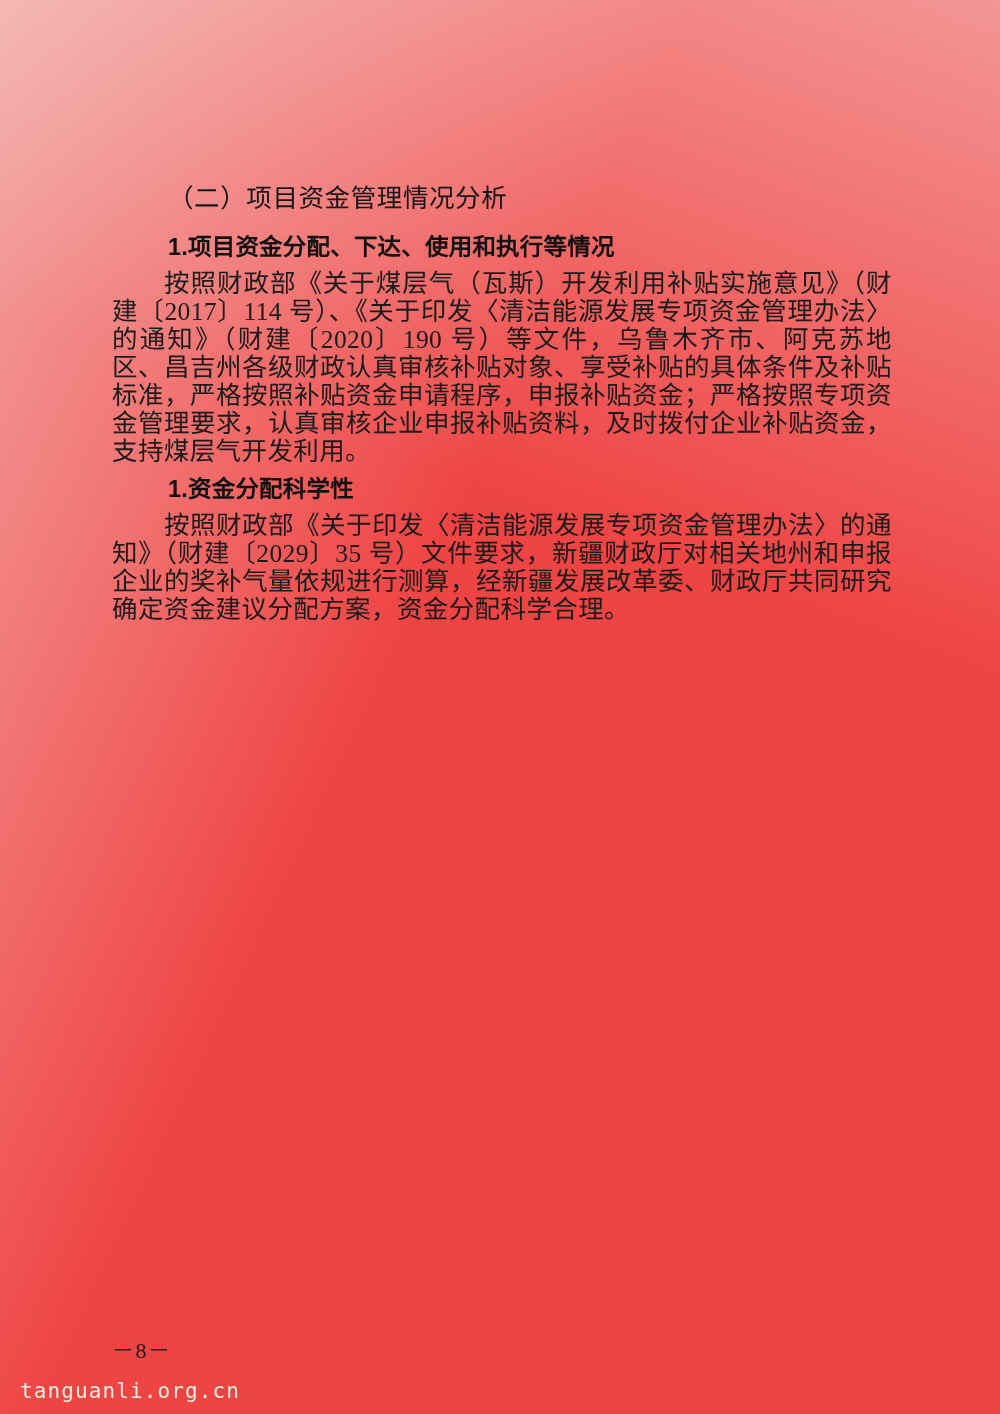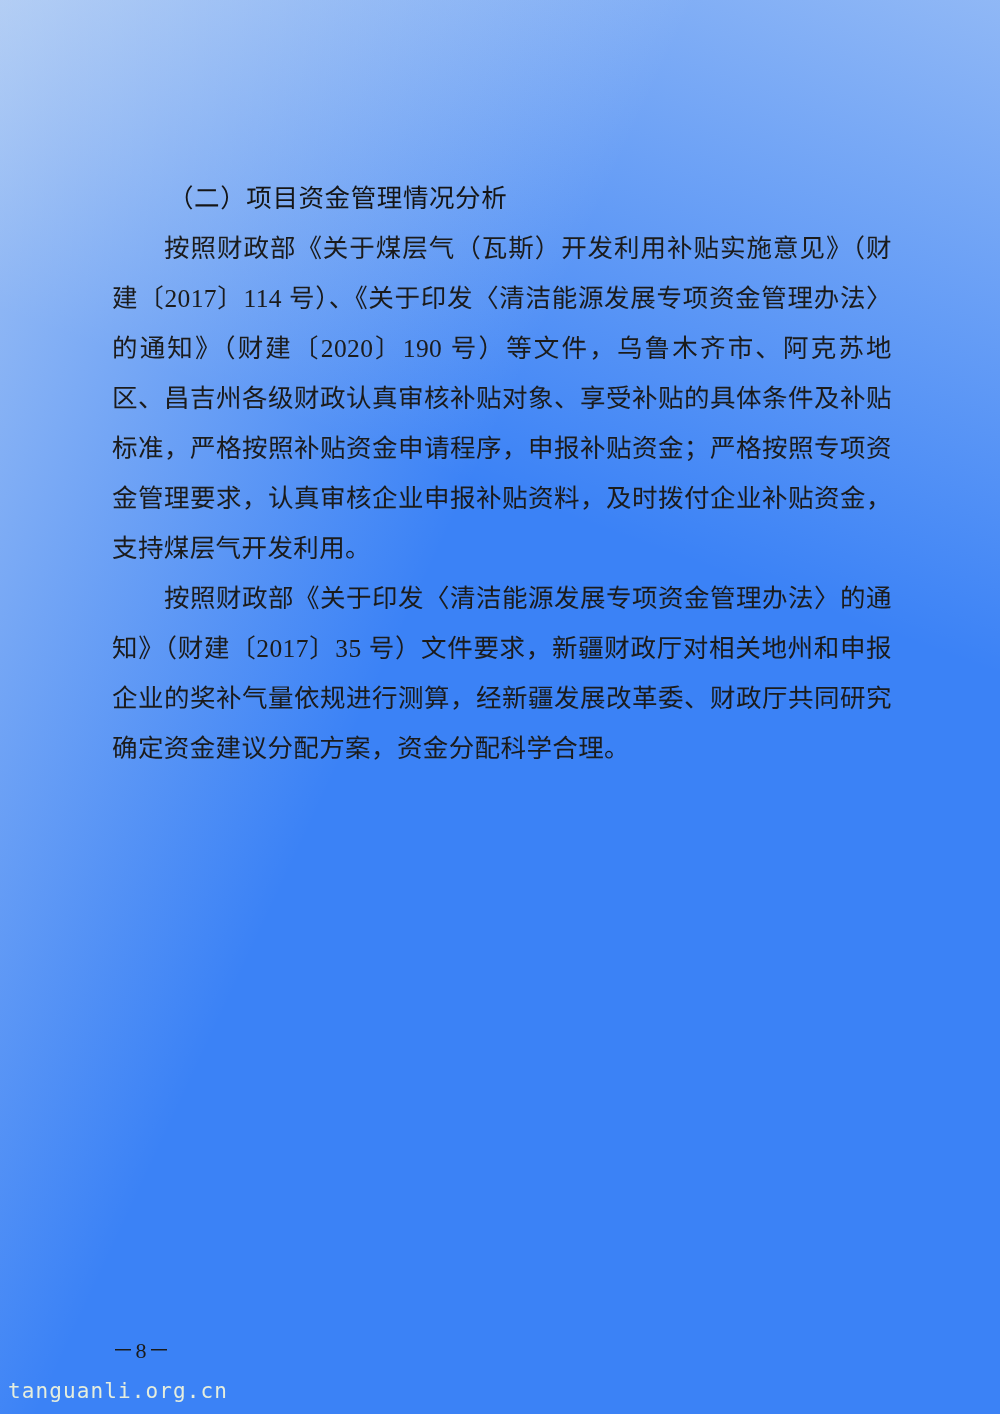--- a/index.html
+++ b/index.html
@@ -15,21 +15,21 @@
     color: #1a1a1a;
     position: relative;
     overflow: hidden;
     -webkit-font-smoothing: antialiased;
   }
 
   
   .page {
     position: absolute;
     inset: 0;
-    background: #3b82f6;
+    background: #ef4444;
   }
 
   
   .paper-texture {
     position: absolute;
     inset: 0;
     background:
       linear-gradient(115deg, rgba(246,248,243,0.55) 0%, rgba(255,255,255,0) 42%),
       linear-gradient(200deg, rgba(247,249,245,0.45) 0%, rgba(255,255,255,0) 38%);
     pointer-events: none;
@@ -62,21 +62,21 @@
     text-indent: 56px;
     margin: 0;
     font-weight: 700;
     font-family: "Liberation Sans", "DejaVu Sans", sans-serif;
     color: #111;
   }
 
   
   .body-paragraph {
     font-size: 25.5px;
-    line-height: 50px;
+    line-height: 28px;
     letter-spacing: 0.4px;
     text-indent: 52px;
     margin: 0;
     text-align: justify;
     text-justify: inter-character;
     color: #1b1b1b;
     word-break: break-all;
   }
 
   
@@ -86,21 +86,21 @@
     top: 1332px;
     font-size: 22px;
     letter-spacing: 1.5px;
     color: #1a1a1a;
     font-family: "Liberation Serif", "DejaVu Serif", serif;
   }
 
   
   .watermark {
     position: absolute;
-    left: 8px;
+    left: 20px;
     top: 1379px;
     font-size: 21px;
     letter-spacing: 1.1px;
     color: #e6eedd;
     font-family: "DejaVu Sans Mono", "Liberation Mono", monospace;
     user-select: none;
     pointer-events: none;
     white-space: nowrap;
   }
 </style>
@@ -108,26 +108,28 @@
 <body>
 
 <div class="page">
 
   <div class="paper-texture"></div>
 
   <div class="text-column">
 
     <p class="heading-level2">（二）项目资金管理情况分析</p>
 
+    <p class="heading-level3">1.项目资金分配、下达、使用和执行等情况</p>
 
     <p class="body-paragraph">按照财政部《关于煤层气（瓦斯）开发利用补贴实施意见》（财建〔2017〕114 号）、《关于印发〈清洁能源发展专项资金管理办法〉的通知》（财建〔2020〕190 号）等文件，乌鲁木齐市、阿克苏地区、昌吉州各级财政认真审核补贴对象、享受补贴的具体条件及补贴标准，严格按照补贴资金申请程序，申报补贴资金；严格按照专项资金管理要求，认真审核企业申报补贴资料，及时拨付企业补贴资金，支持煤层气开发利用。</p>
 
 
+    <p class="heading-level3">1.资金分配科学性</p>
 
-    <p class="body-paragraph">按照财政部《关于印发〈清洁能源发展专项资金管理办法〉的通知》（财建〔2017〕35 号）文件要求，新疆财政厅对相关地州和申报企业的奖补气量依规进行测算，经新疆发展改革委、财政厅共同研究确定资金建议分配方案，资金分配科学合理。</p>
+    <p class="body-paragraph">按照财政部《关于印发〈清洁能源发展专项资金管理办法〉的通知》（财建〔2029〕35 号）文件要求，新疆财政厅对相关地州和申报企业的奖补气量依规进行测算，经新疆发展改革委、财政厅共同研究确定资金建议分配方案，资金分配科学合理。</p>
 
 
 
   </div>
 
   <div class="page-number">－8－</div>
 
   <div class="watermark">tanguanli.org.cn</div>
 
 </div>

